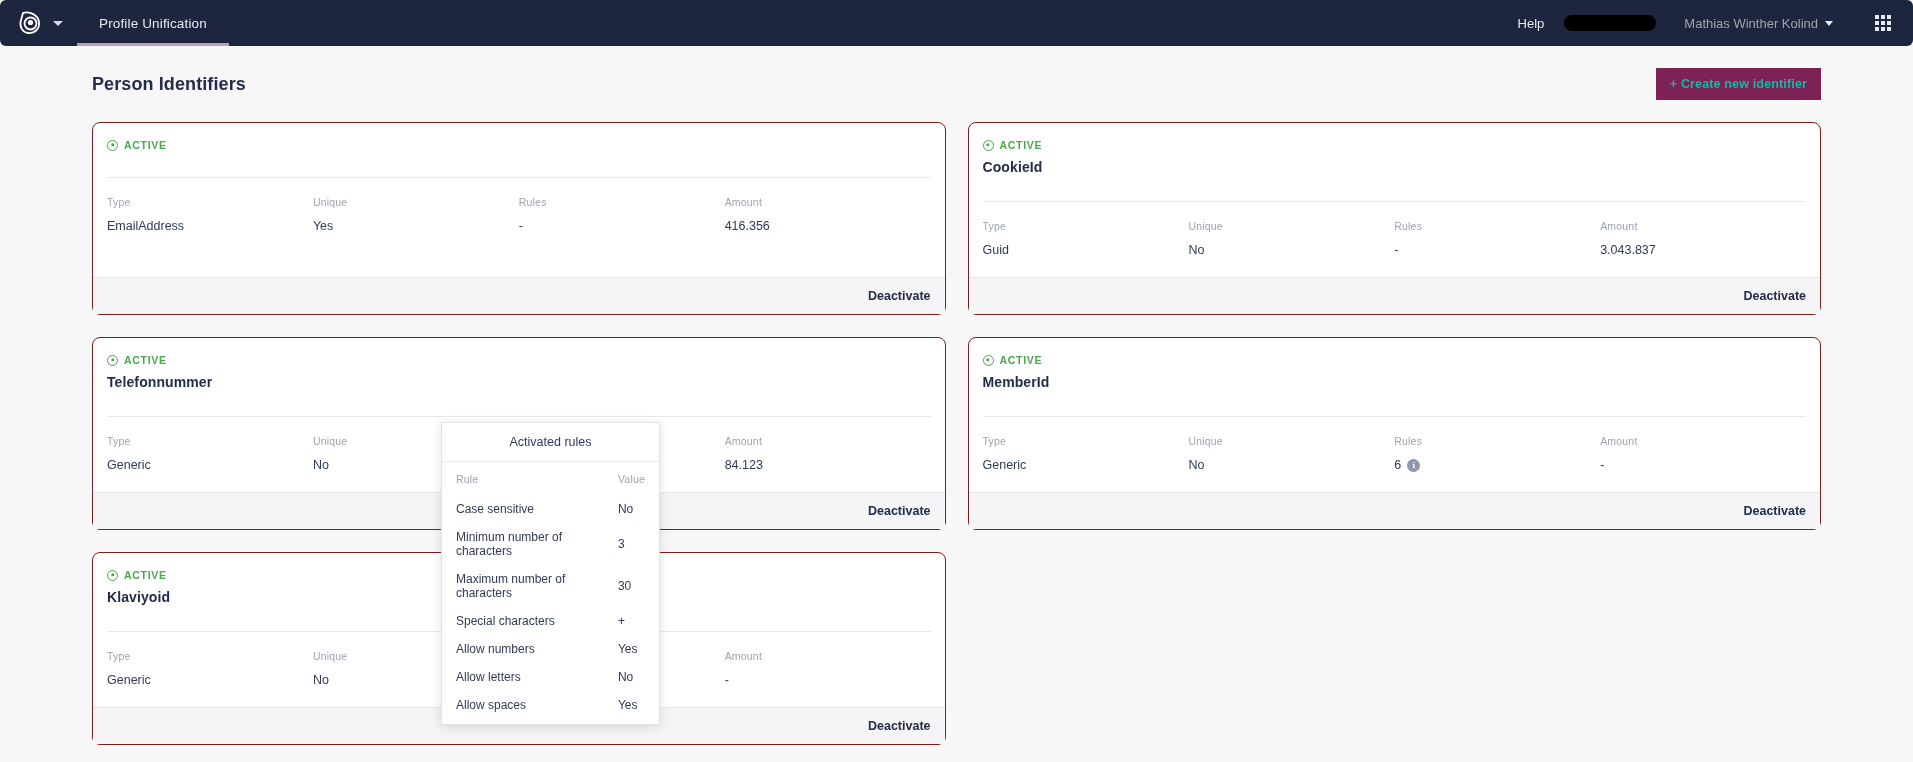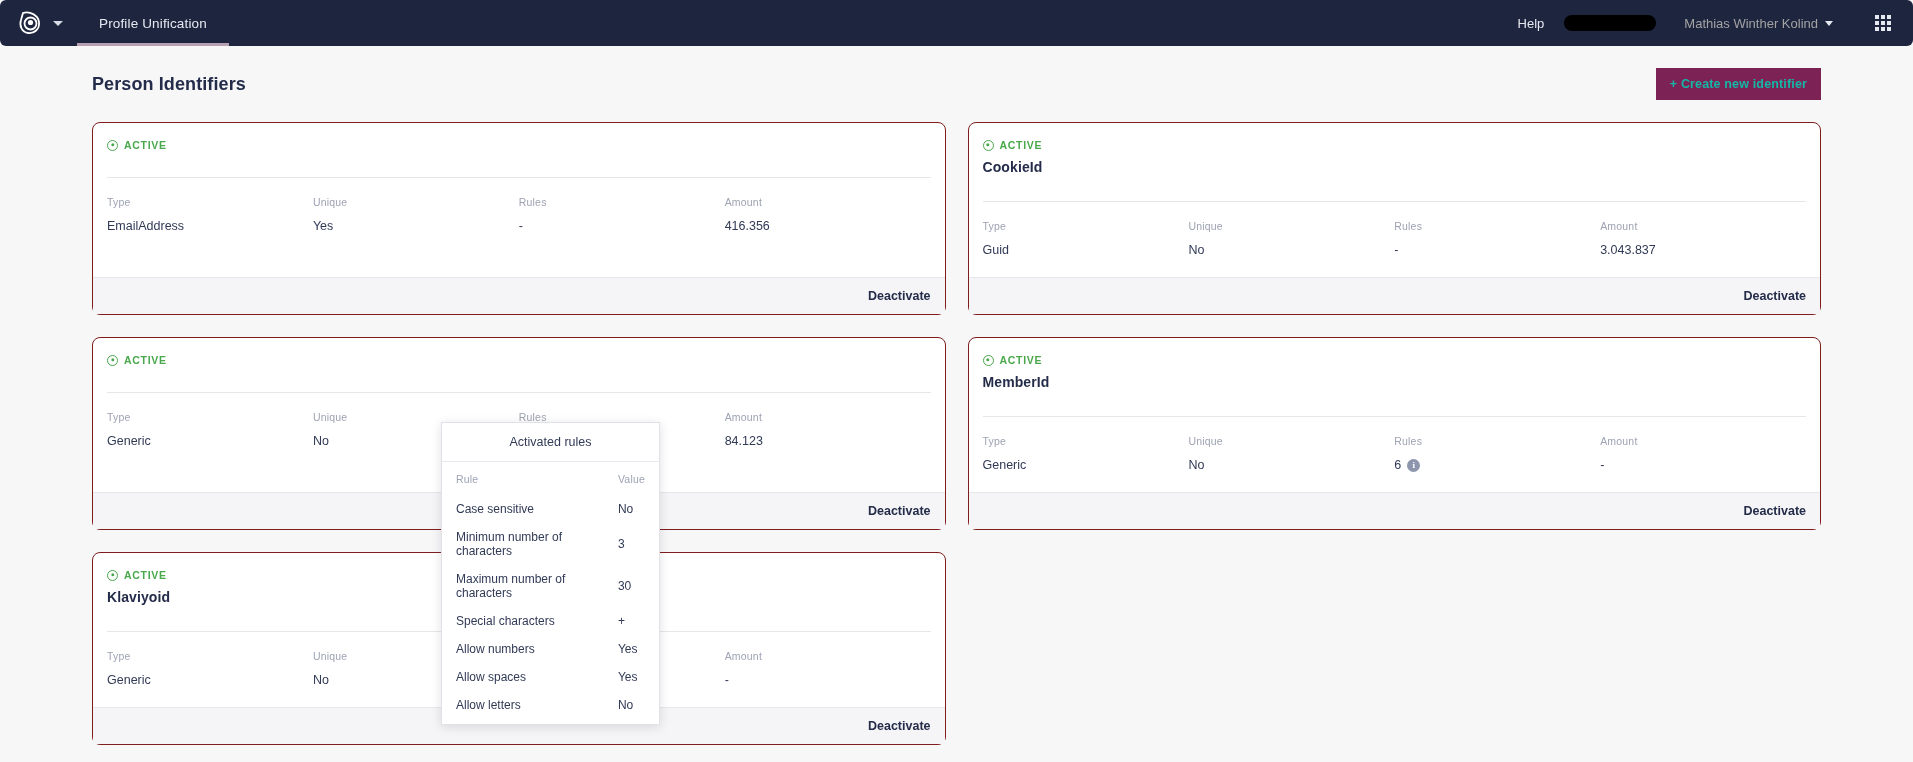--- a/index.html
+++ b/index.html
@@ -382,20 +382,21 @@
     <div class="card-footer">
       <span class="deactivate">Deactivate</span>
     </div>
       </div>
       <div class="card">
     <div class="card-body">
       <div class="status">
         <span class="status-dot"></span>
         <span>ACTIVE</span>
       </div>
+      <div class="card-title">Telefonnummer</div>
       <hr class="card-rule">
       <div class="meta">
         <div>
           <div class="meta-label">Type</div>
           <div class="meta-value">Generic</div>
         </div>
         <div>
           <div class="meta-label">Unique</div>
           <div class="meta-value">No</div>
         </div>
@@ -510,24 +511,24 @@
           </tr>
           <tr>
     <td>Special characters</td>
     <td class="val">+</td>
           </tr>
           <tr>
     <td>Allow numbers</td>
     <td class="val">Yes</td>
           </tr>
           <tr>
+    <td>Allow letters</td>
+    <td class="val">No</td>
+          </tr>
+          <tr>
     <td>Allow spaces</td>
     <td class="val">Yes</td>
-          </tr>
-          <tr>
-    <td>Allow letters</td>
-    <td class="val">No</td>
           </tr>
         </tbody>
     </table>
   </div>
 
 </div>
 
 </body></html>

